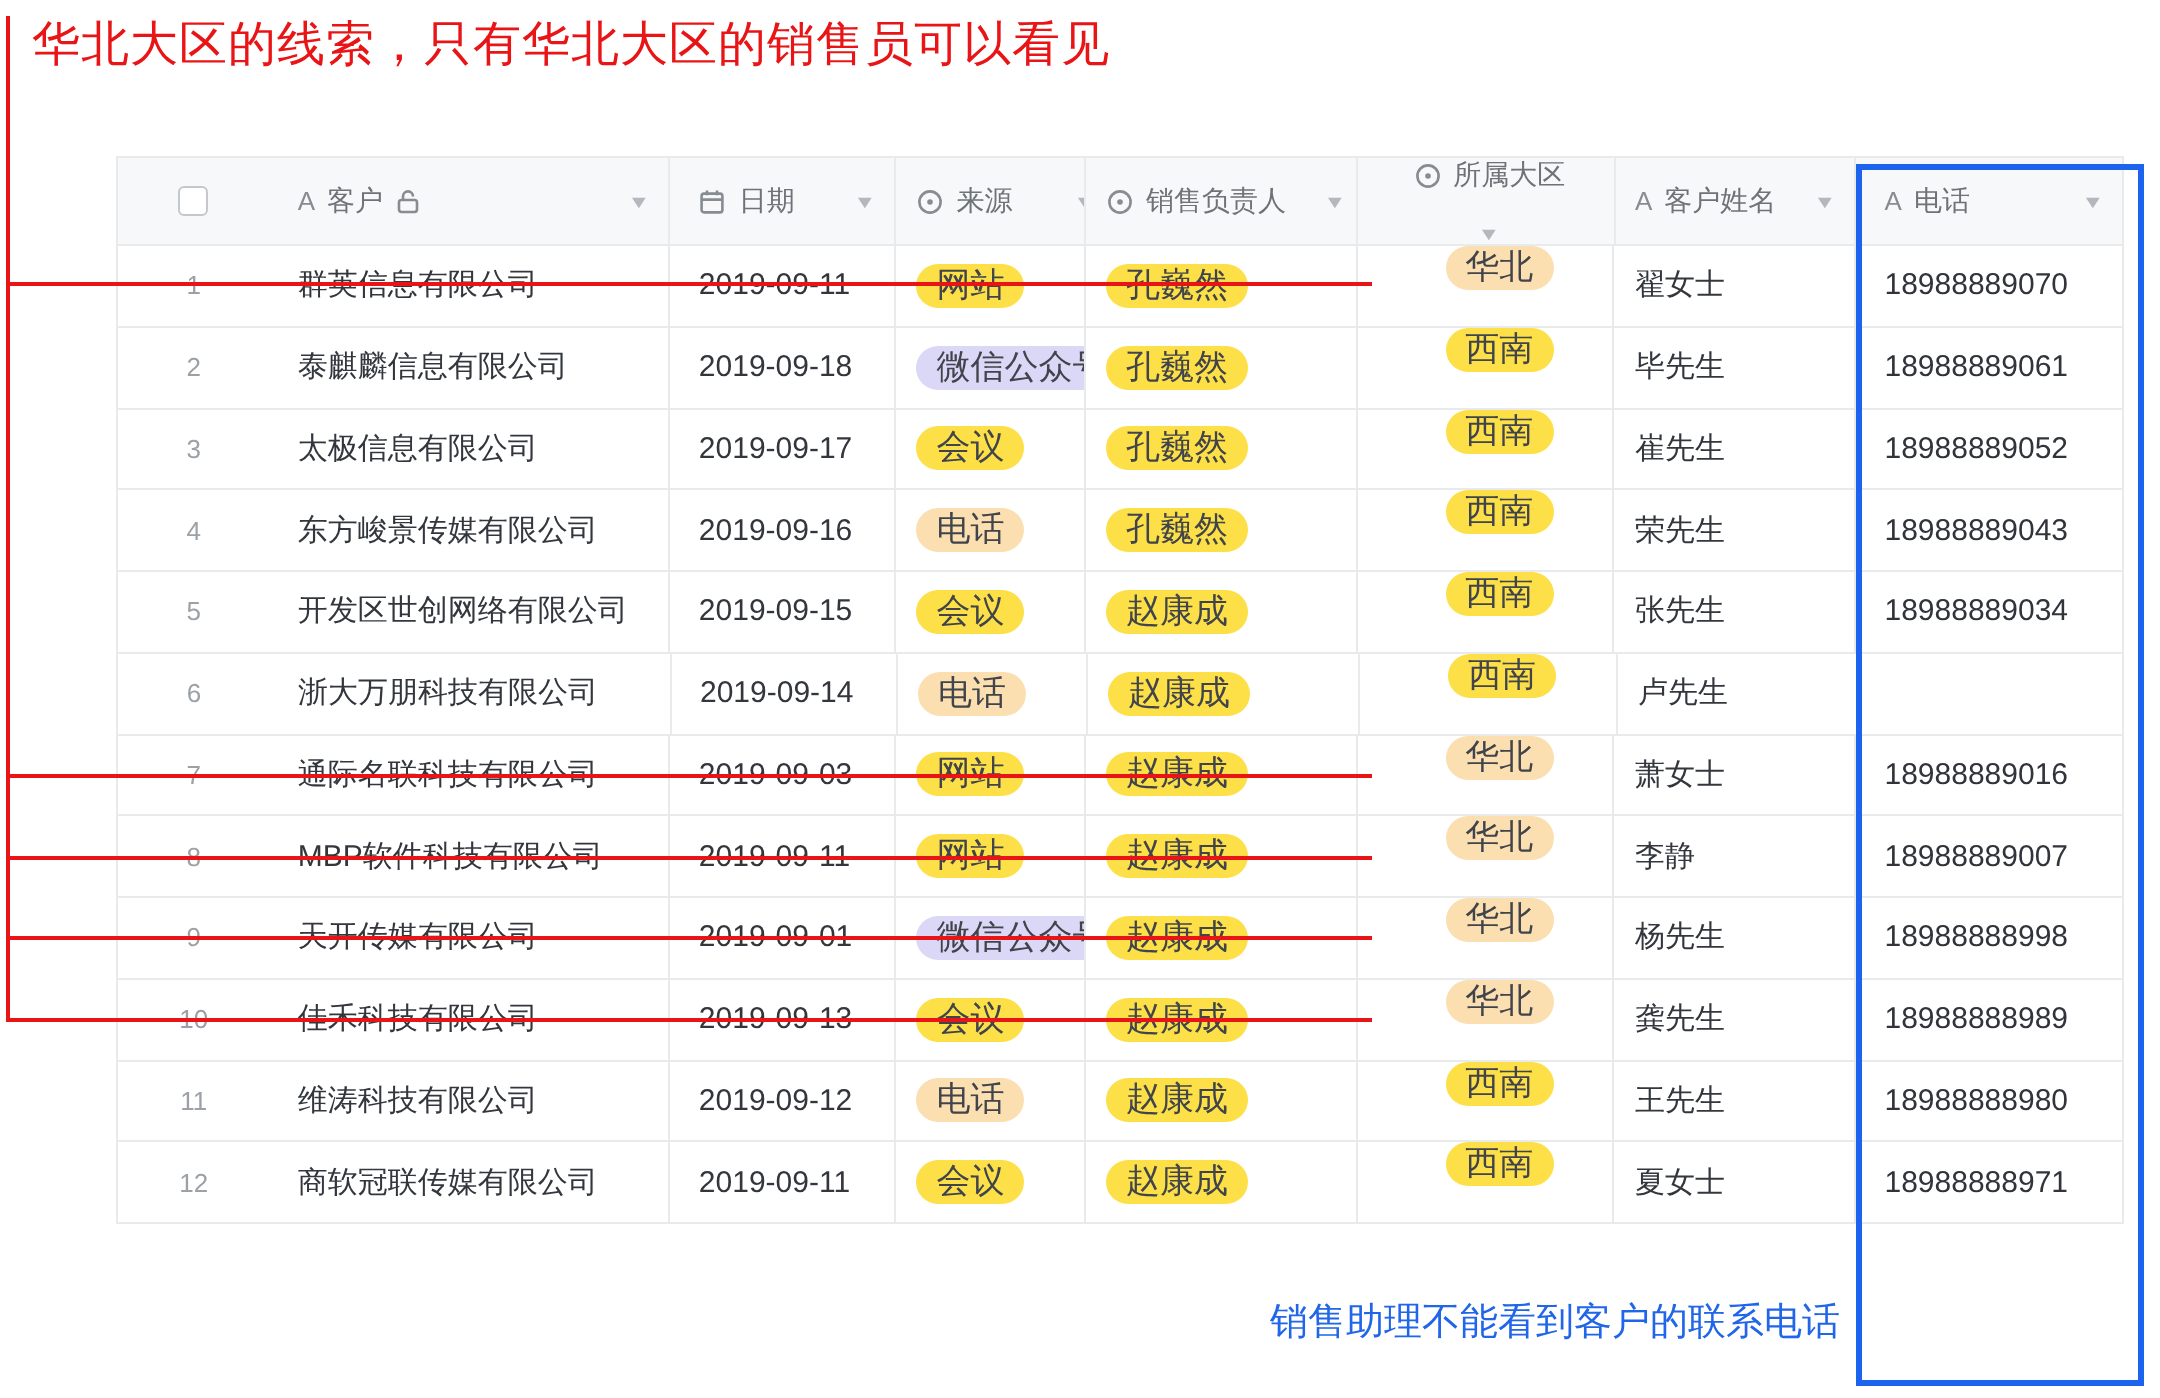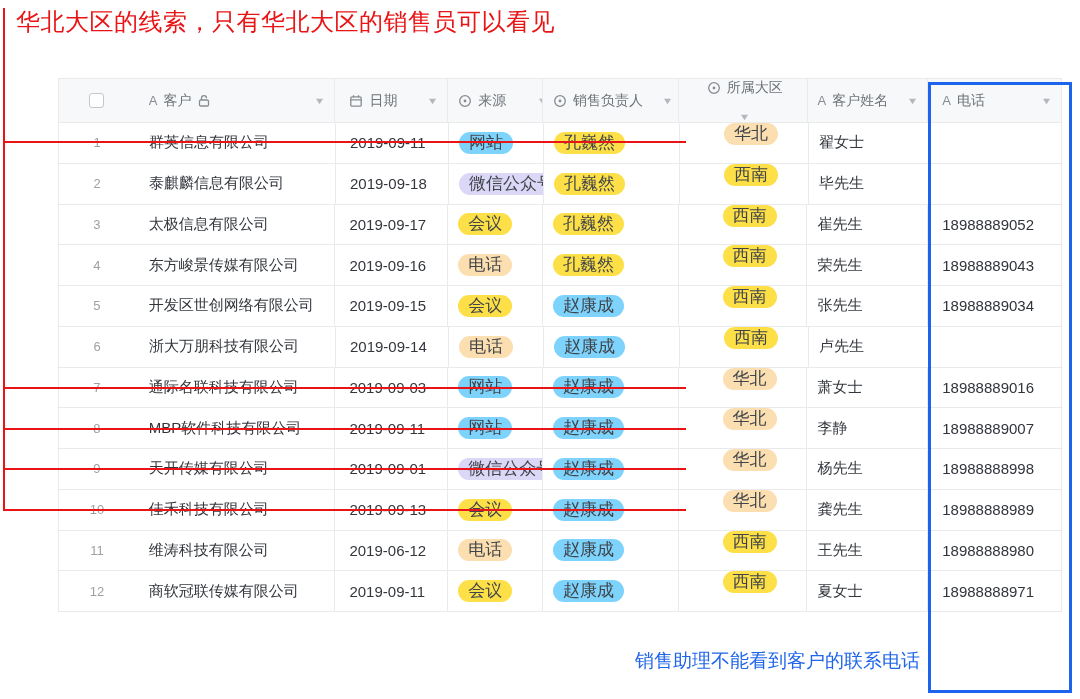--- a/index.html
+++ b/index.html
@@ -37,21 +37,21 @@
   .head .c0 { justify-content:center; padding-right:0; }
   .hgroup { display:flex; align-items:center; gap:6px; }
   .rownum { font-size:13px; color:#9ca1a7; }
   .checkbox { width:15px; height:15px; border:1.5px solid #c4c8cc; border-radius:3px; background:#fff; }
   .caret { font-size:9px; color:#b4b8bd; transform:scaleX(1.3); }
   .caret::after { content:"▼"; }
   .a-glyph { font-size:13px; color:#878c91; }
   .icon { display:inline-flex; align-items:center; }
   .pill { display:inline-block; height:22px; line-height:22px; padding:0 10px;
           border-radius:11px; font-size:17px; color:#41454b; flex:0 0 auto; }
-  .pill[data-color="green"]    { background:#7dd3fc; }
+  .pill[data-color="green"]    { background:#fde047; }
   .pill[data-color="blue"]     { background:#fde047; }
   .pill[data-color="lavender"] { background:#dbd7f7; }
   .pill[data-color="orange"]   { background:#fbdfb0; }
   .phone { color:#31353b; }
 </style>
 </head>
 <body>
 
 <div class="stage">
 
@@ -164,20 +164,23 @@
         </div>
       <div class="td c4">
           <span class="pill" data-color="blue">孔巍然</span>
         </div>
       <div class="td c5">
           <span class="pill" data-color="orange">华北</span>
         </div>
       <div class="td c6">
           <span>翟女士</span>
         </div>
+      <div class="td c7">
+          <span class="phone">18988889070</span>
+        </div>
     </div>
 
     <div class="tr">
       <div class="td c0">
           <span class="rownum">2</span>
         </div>
       <div class="td c1">
           <span>泰麒麟信息有限公司</span>
         </div>
       <div class="td c2">
@@ -188,20 +191,23 @@
         </div>
       <div class="td c4">
           <span class="pill" data-color="blue">孔巍然</span>
         </div>
       <div class="td c5">
           <span class="pill" data-color="blue">西南</span>
         </div>
       <div class="td c6">
           <span>毕先生</span>
         </div>
+      <div class="td c7">
+          <span class="phone">18988889061</span>
+        </div>
     </div>
 
     <div class="tr">
       <div class="td c0">
           <span class="rownum">3</span>
         </div>
       <div class="td c1">
           <span>太极信息有限公司</span>
         </div>
       <div class="td c2">
@@ -411,21 +417,21 @@
     </div>
 
     <div class="tr">
       <div class="td c0">
           <span class="rownum">11</span>
         </div>
       <div class="td c1">
           <span>维涛科技有限公司</span>
         </div>
       <div class="td c2">
-          <span>2019-06-12</span>
+          <span>2019-09-12</span>
         </div>
       <div class="td c3">
           <span class="pill" data-color="orange">电话</span>
         </div>
       <div class="td c4">
           <span class="pill" data-color="green">赵康成</span>
         </div>
       <div class="td c5">
           <span class="pill" data-color="blue">西南</span>
         </div>

